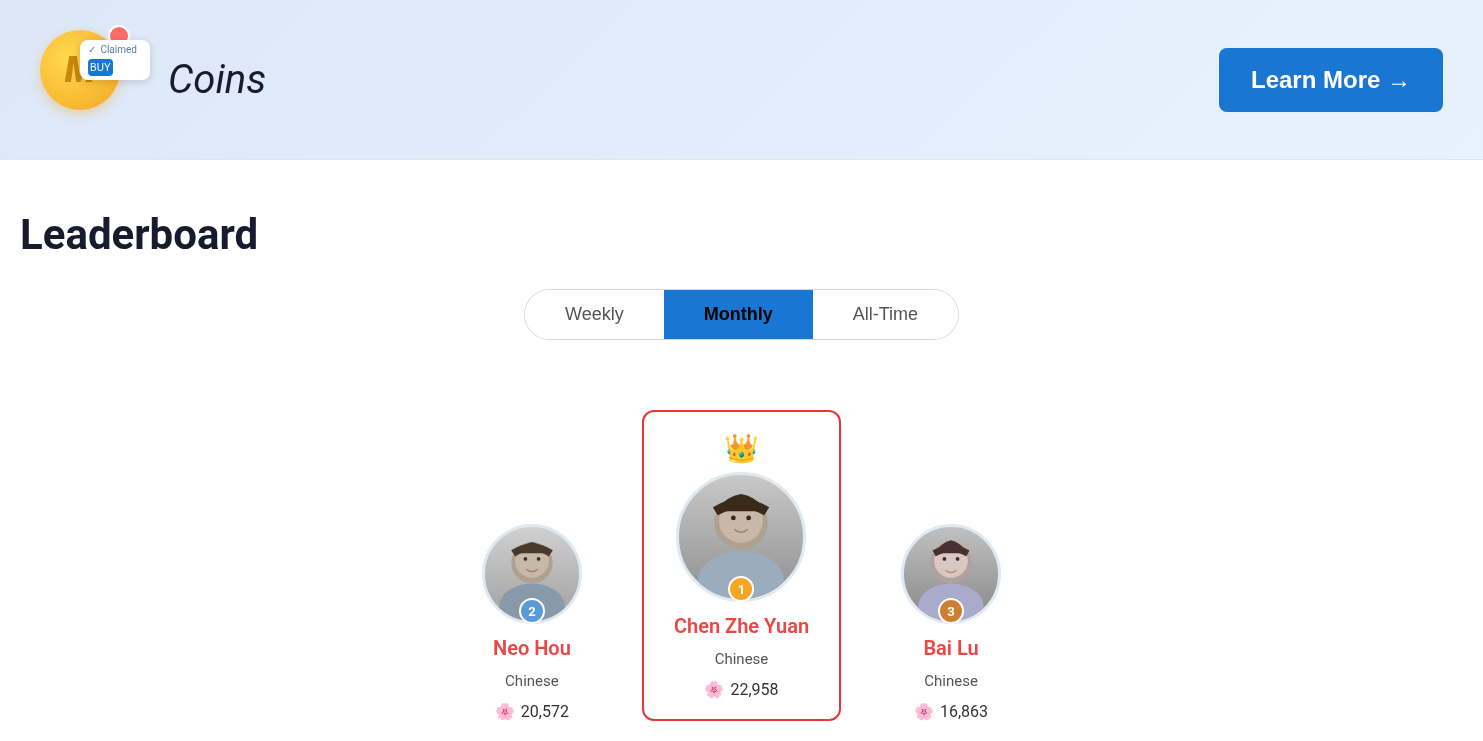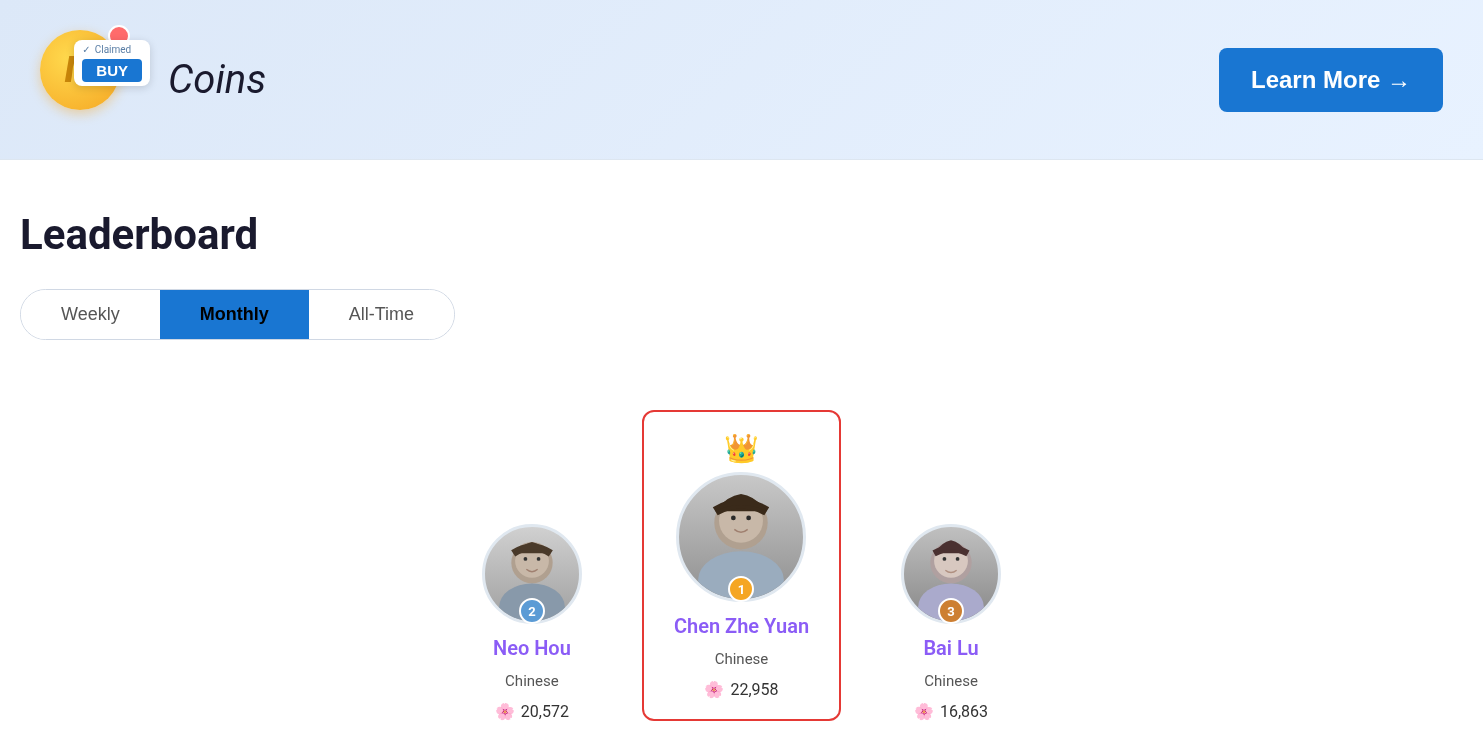--- a/index.html
+++ b/index.html
@@ -86,23 +86,23 @@
     .check-icon {
       color: #5b7fa6;
       font-size: 10px;
     }
 
     .buy-btn-mini {
       background: #1976d2;
       color: white;
       border: none;
       border-radius: 4px;
-      padding: 3px 14px;
-      font-size: 15px;
-      font-weight: 700;
+      padding: 3px 2px;
+      font-size: 10px;
+      font-weight: 400;
       cursor: pointer;
     }
 
     .brand-title {
       display: flex;
       align-items: baseline;
       gap: 0;
     }
 
     .brand-main {
@@ -150,21 +150,21 @@
     .leaderboard-title {
       font-size: 42px;
       font-weight: 700;
       color: #1a1a2e;
       margin-bottom: 30px;
     }
 
     
     .tabs-container {
       display: flex;
-      justify-content: flex-start;
+      justify-content: center;
       margin-bottom: 50px;
     }
 
     .tabs-group {
       display: flex;
       border: 1px solid #d0d8e4;
       border-radius: 30px;
       overflow: hidden;
     }
 
@@ -245,21 +245,21 @@
 
     .crown-icon {
       font-size: 28px;
       color: #f5a623;
       margin-bottom: -5px;
     }
 
     .person-name {
       font-size: 20px;
       font-weight: 600;
-      color: #8b5cf6;
+      color: #ef4444;
       text-align: right;
       cursor: pointer;
     }
 
     .person-nationality {
       font-size: 15px;
       color: #555;
       text-align: left;
     }
 

